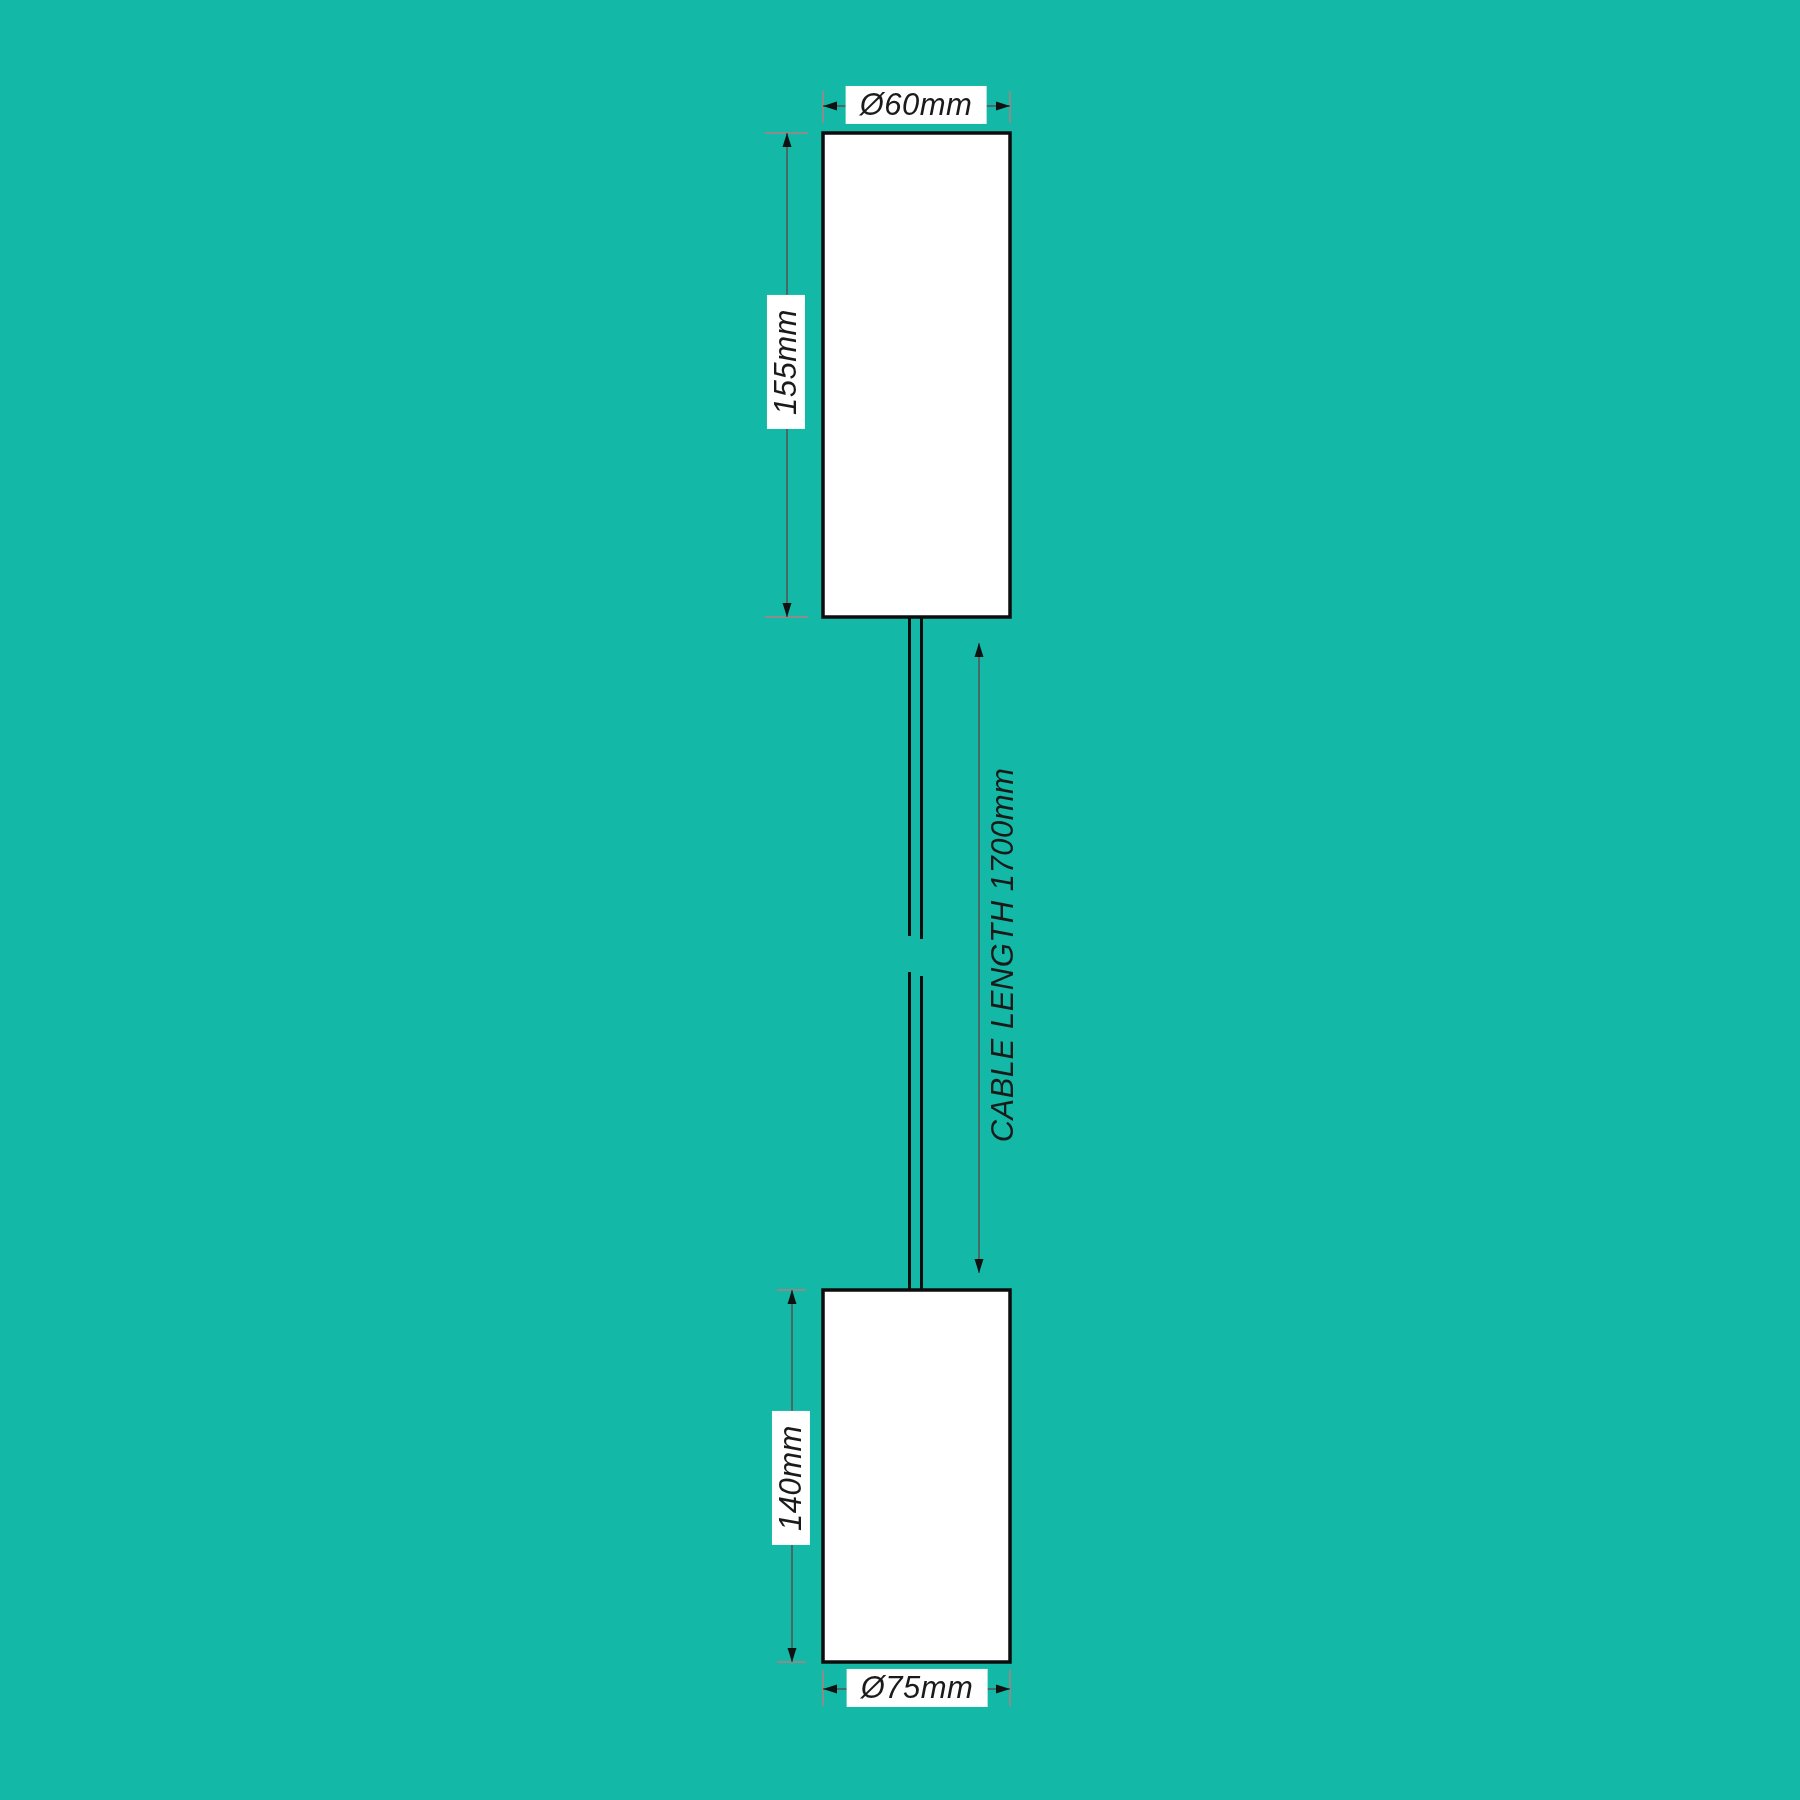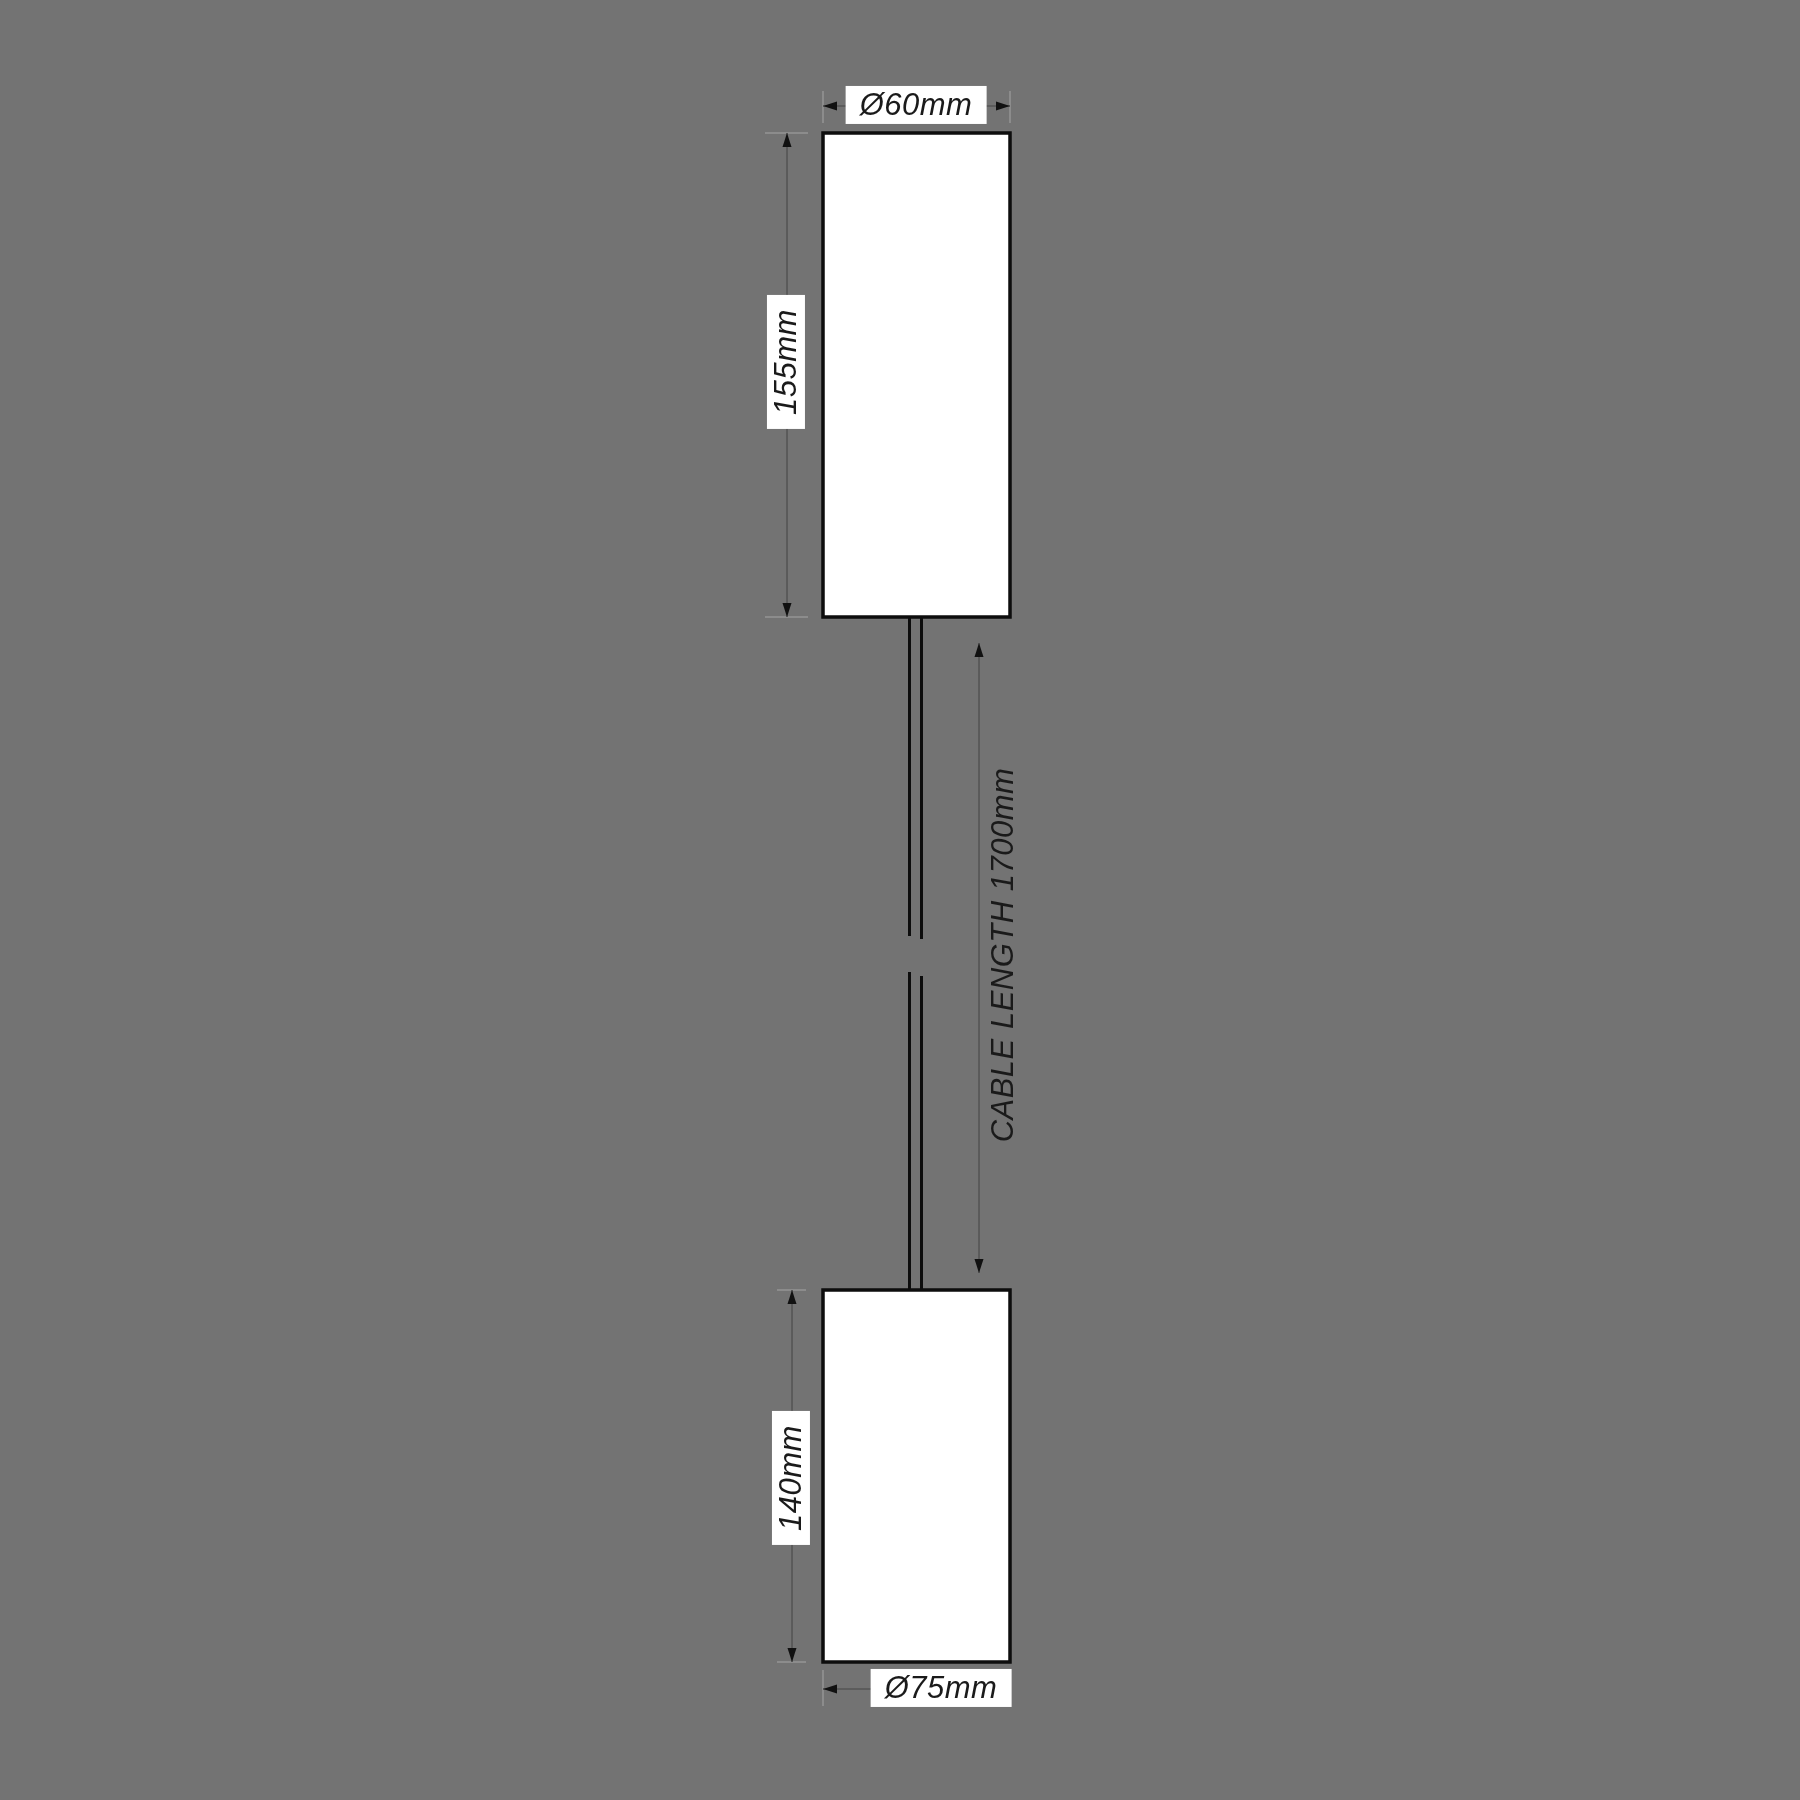--- a/index.html
+++ b/index.html
@@ -4,21 +4,21 @@
 <style>
   html, body {
     margin: 0;
     padding: 0;
     background: #ffffff;
   }
   .canvas {
     position: relative;
     width: 1800px;
     height: 1800px;
-    background: #737373;
+    background: #14b8a6;
     font-family: "Liberation Sans", sans-serif;
     overflow: hidden;
   }
   .canvas svg {
     position: absolute;
     left: 0;
     top: 0;
   }
   
   .outline {
@@ -121,15 +121,15 @@
   </svg>
 
   <div class="dim-label" style="left:916px; top:105px;">Ø60mm</div>
 
   <div class="dim-label vertical" style="left:786px; top:362px;">155mm</div>
 
   <div class="dim-label vertical no-bg" style="left:1003px; top:955px;">CABLE LENGTH 1700mm</div>
 
   <div class="dim-label vertical" style="left:791px; top:1478px;">140mm</div>
 
-  <div class="dim-label" style="left:941px; top:1688px;">Ø75mm</div>
+  <div class="dim-label" style="left:917px; top:1688px;">Ø75mm</div>
 
 </div>
 
 </body></html>

